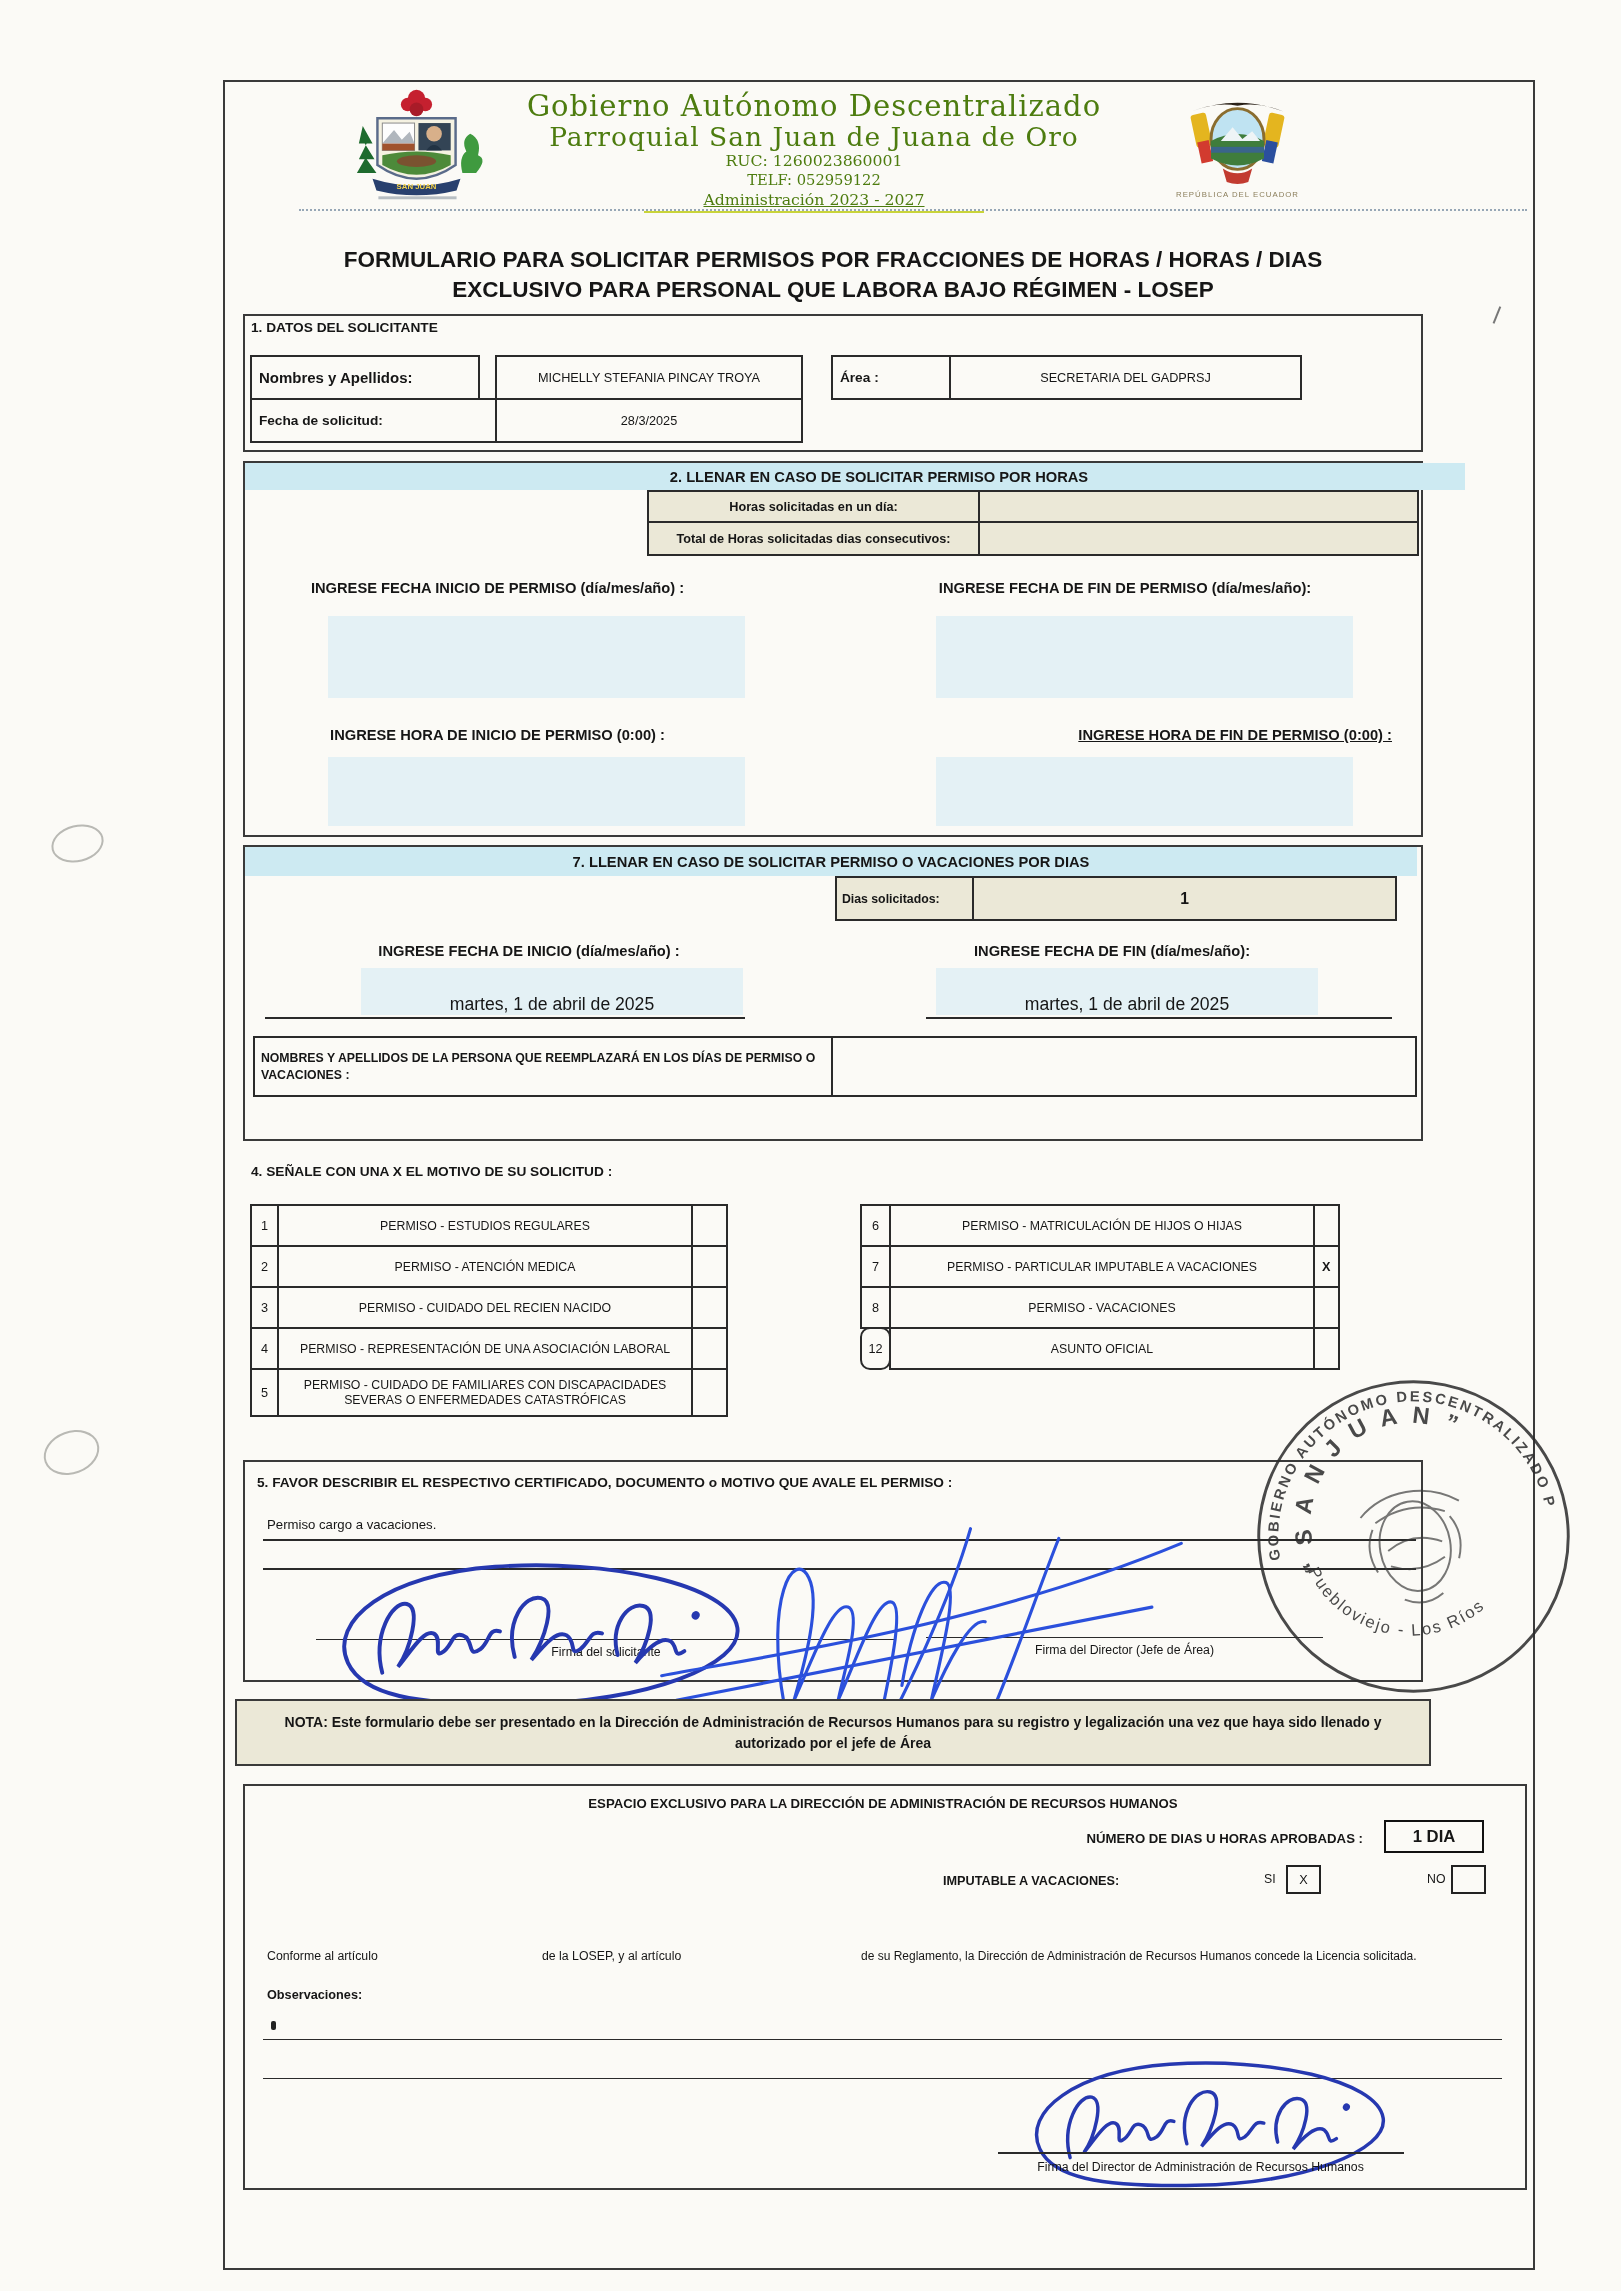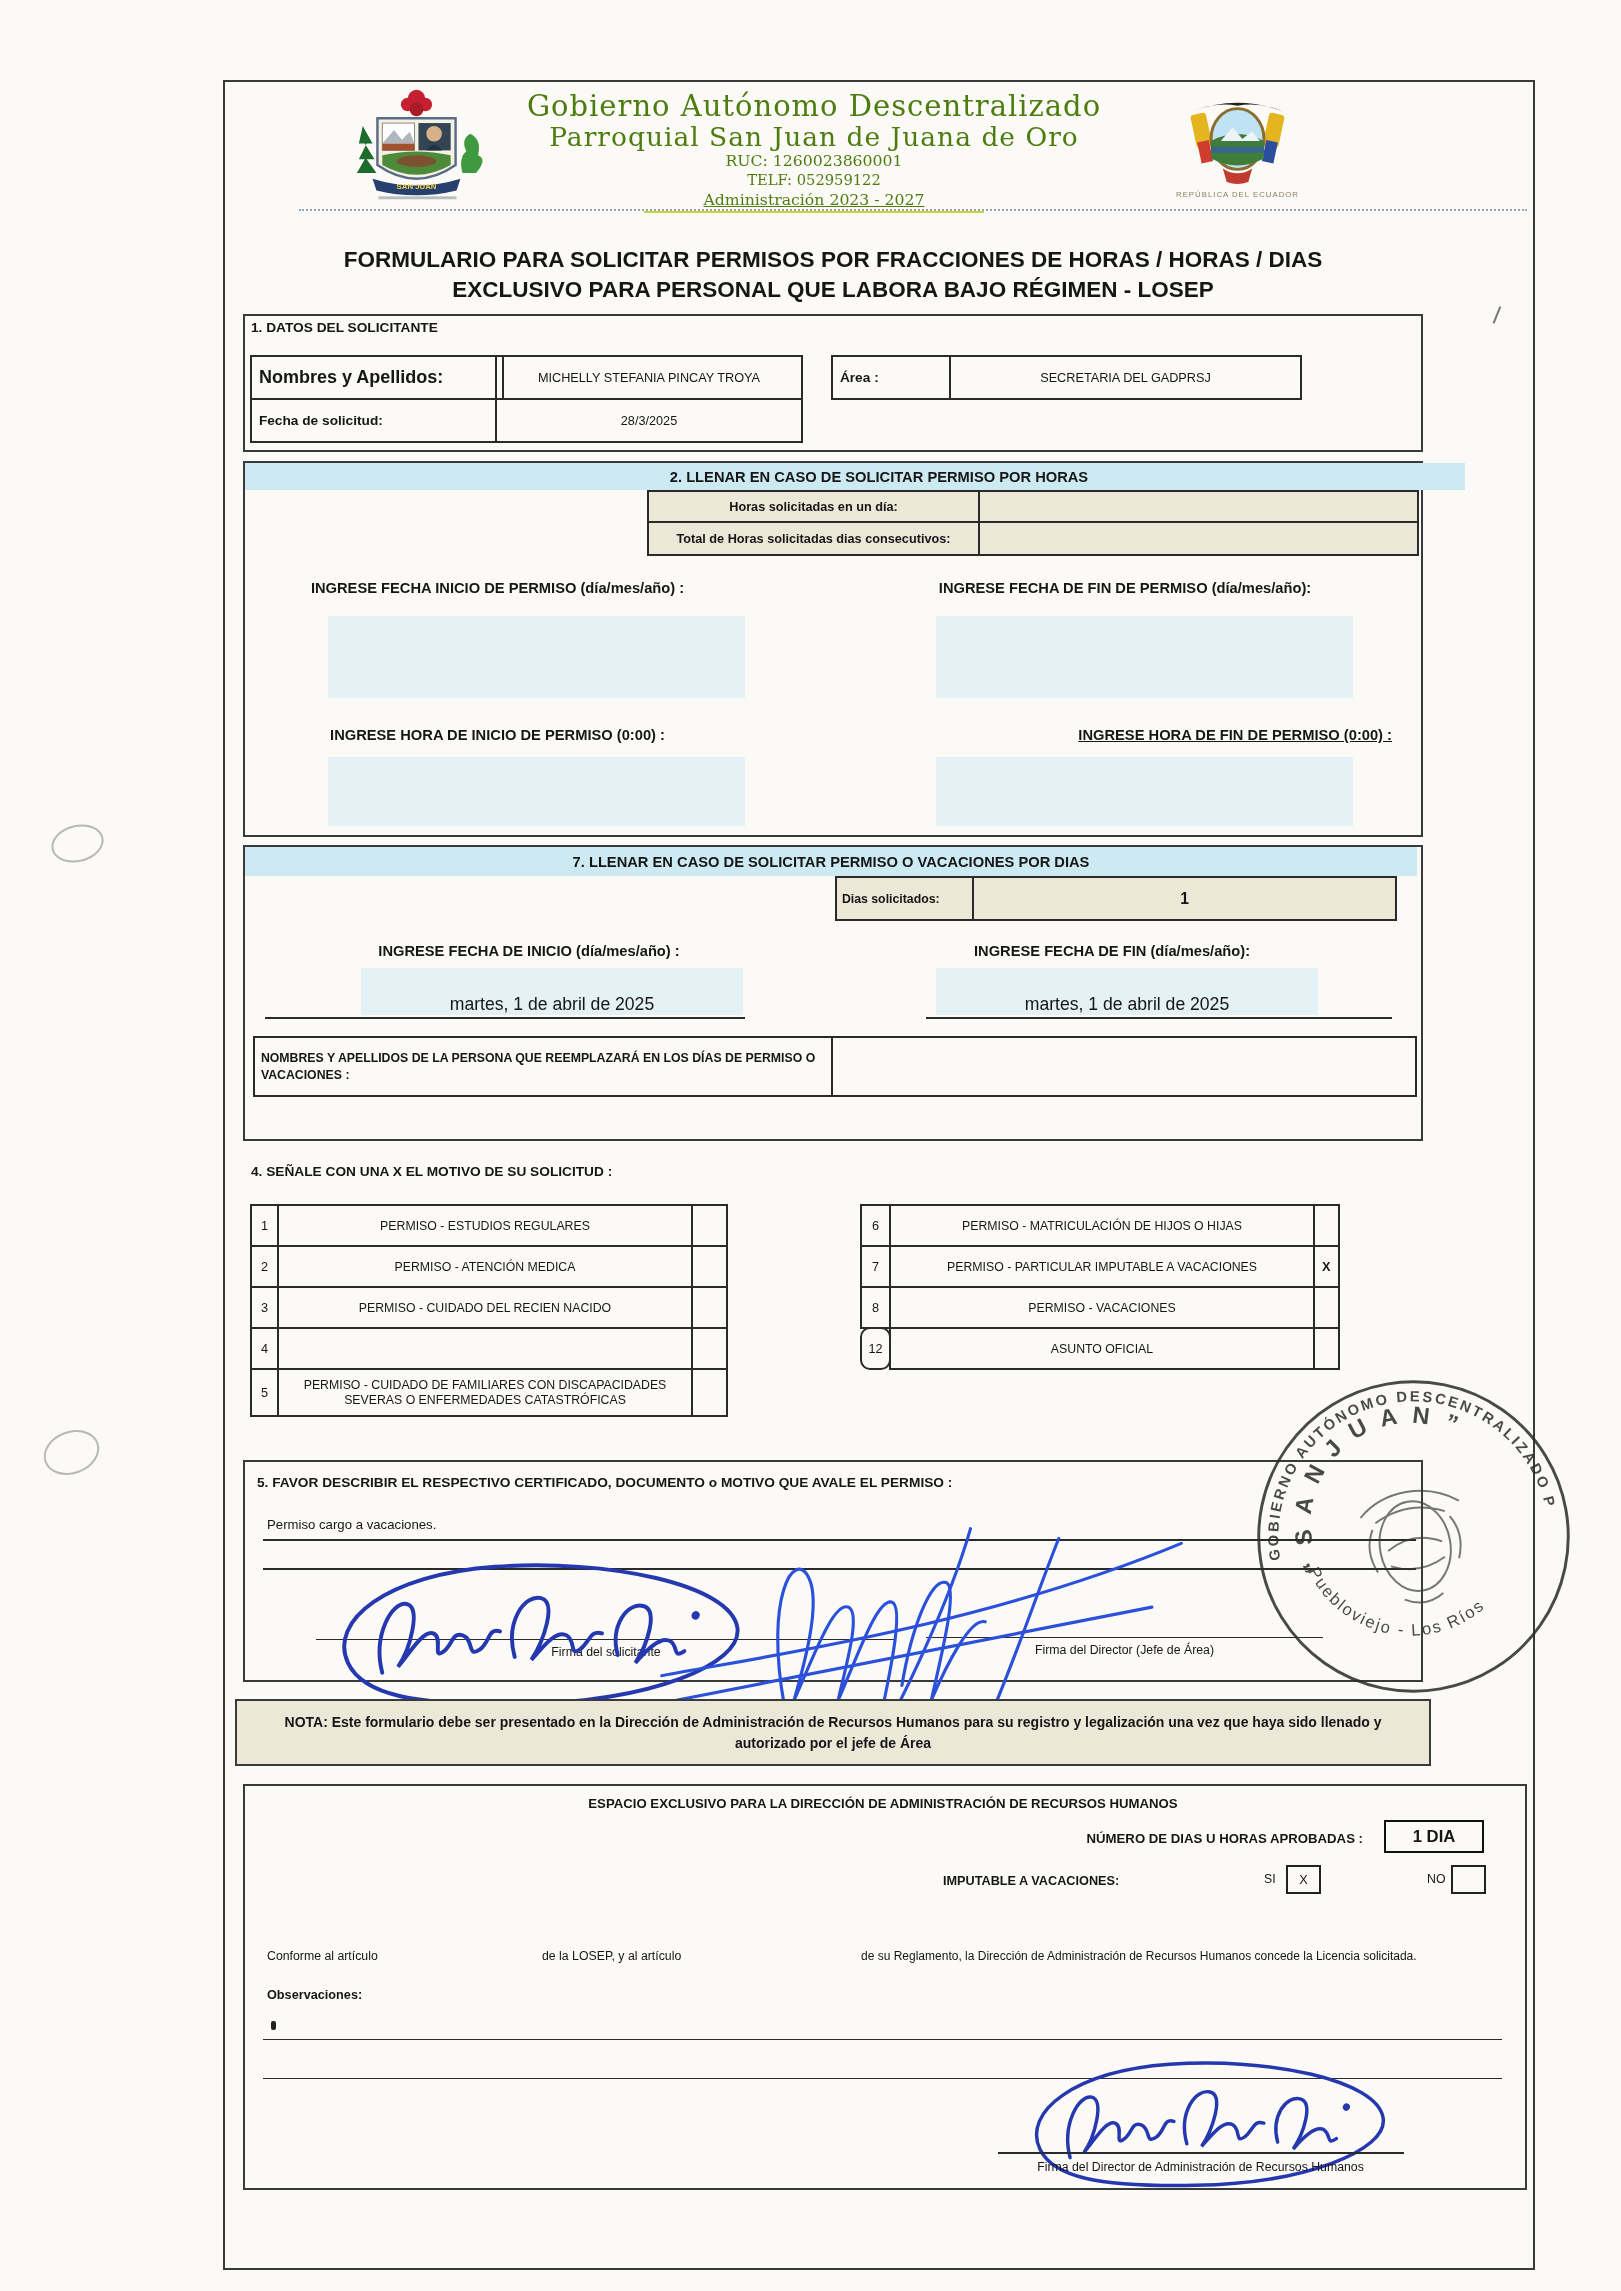--- a/index.html
+++ b/index.html
@@ -87,21 +87,21 @@
   <div class="abs" style="left:299px;top:209px;width:1228px;border-top:2px dotted #97a7b6;"></div>
 
   <div class="abs" style="left:243px;top:245px;width:1180px;text-align:center;">
     <div style="font-weight:bold;font-size:22.5px;line-height:30px;">FORMULARIO PARA SOLICITAR PERMISOS  POR FRACCIONES DE HORAS / HORAS / DIAS</div>
     <div style="font-weight:bold;font-size:22.5px;line-height:30px;">EXCLUSIVO PARA PERSONAL QUE LABORA BAJO RÉGIMEN - LOSEP</div>
   </div>
 
   <div class="abs frame" style="left:243px;top:314px;width:1176px;height:134px;"></div>
   <div class="abs sec-title" style="left:251px;top:320px;">1. DATOS DEL SOLICITANTE</div>
 
-  <div class="cell lbl" style="left:250px;top:355px;width:254px;height:45px;font-size:18px;padding-left:6.9px;">
+  <div class="cell lbl" style="left:250px;top:355px;width:230px;height:45px;font-size:15px;padding-left:6.9px;">
     <span>Nombres y Apellidos:</span>
     </div>
   <div class="cell center" style="left:495px;top:355px;width:308px;height:45px;font-size:12.7px;">
     <span>MICHELLY STEFANIA PINCAY TROYA</span>
     </div>
   <div class="cell lbl" style="left:250px;top:398px;width:247px;height:45px;font-size:13.7px;padding-left:6.9px;">
     <span>Fecha de solicitud:</span>
     </div>
   <div class="cell center" style="left:495px;top:398px;width:308px;height:45px;font-size:12.7px;">
     <span>28/3/2025</span>
@@ -204,20 +204,23 @@
     </div>
   <div class="cell center" style="left:277px;top:1286px;width:416px;height:43px;font-size:12.3px;">
       <span>PERMISO - CUIDADO DEL RECIEN NACIDO</span>
     </div>
   <div class="cell center" style="left:691px;top:1286px;width:37px;height:43px;font-size:12.7px;font-weight:bold;">
       <span></span>
     </div>
 
   <div class="cell center" style="left:250px;top:1327px;width:29px;height:43px;font-size:12.7px;">
       <span>4</span>
+    </div>
+  <div class="cell center" style="left:277px;top:1327px;width:416px;height:43px;font-size:12.3px;">
+      <span>PERMISO - REPRESENTACIÓN DE UNA ASOCIACIÓN LABORAL</span>
     </div>
   <div class="cell center" style="left:691px;top:1327px;width:37px;height:43px;font-size:12.7px;font-weight:bold;">
       <span></span>
     </div>
 
   <div class="cell center" style="left:250px;top:1368px;width:29px;height:49px;font-size:12.7px;">
       <span>5</span>
     </div>
   <div class="cell center" style="left:277px;top:1368px;width:416px;height:49px;font-size:12.3px;line-height:14.7px;padding:0 13.7px;">
       <span>PERMISO - CUIDADO DE FAMILIARES CON DISCAPACIDADES SEVERAS O ENFERMEDADES CATASTRÓFICAS</span>

